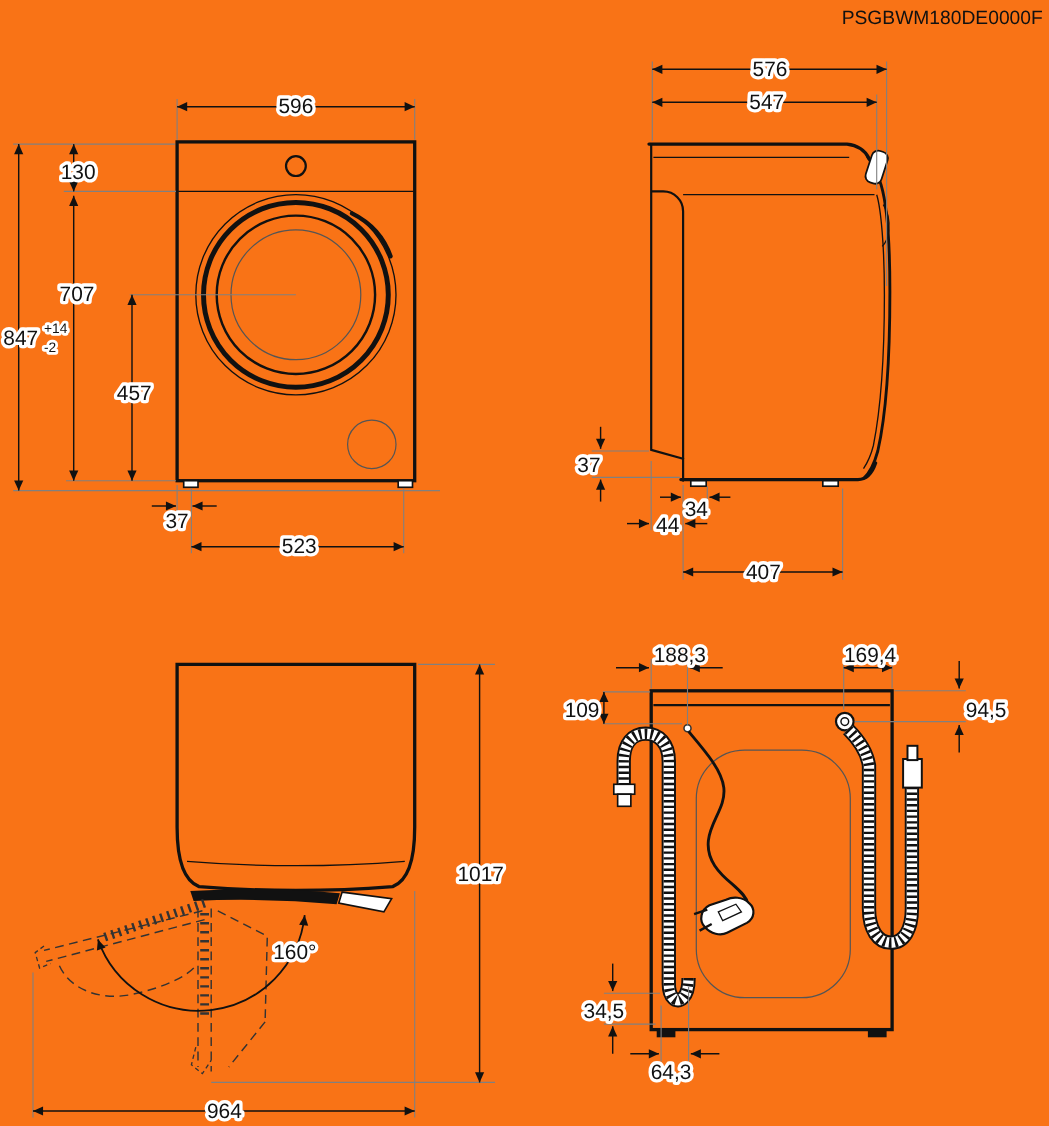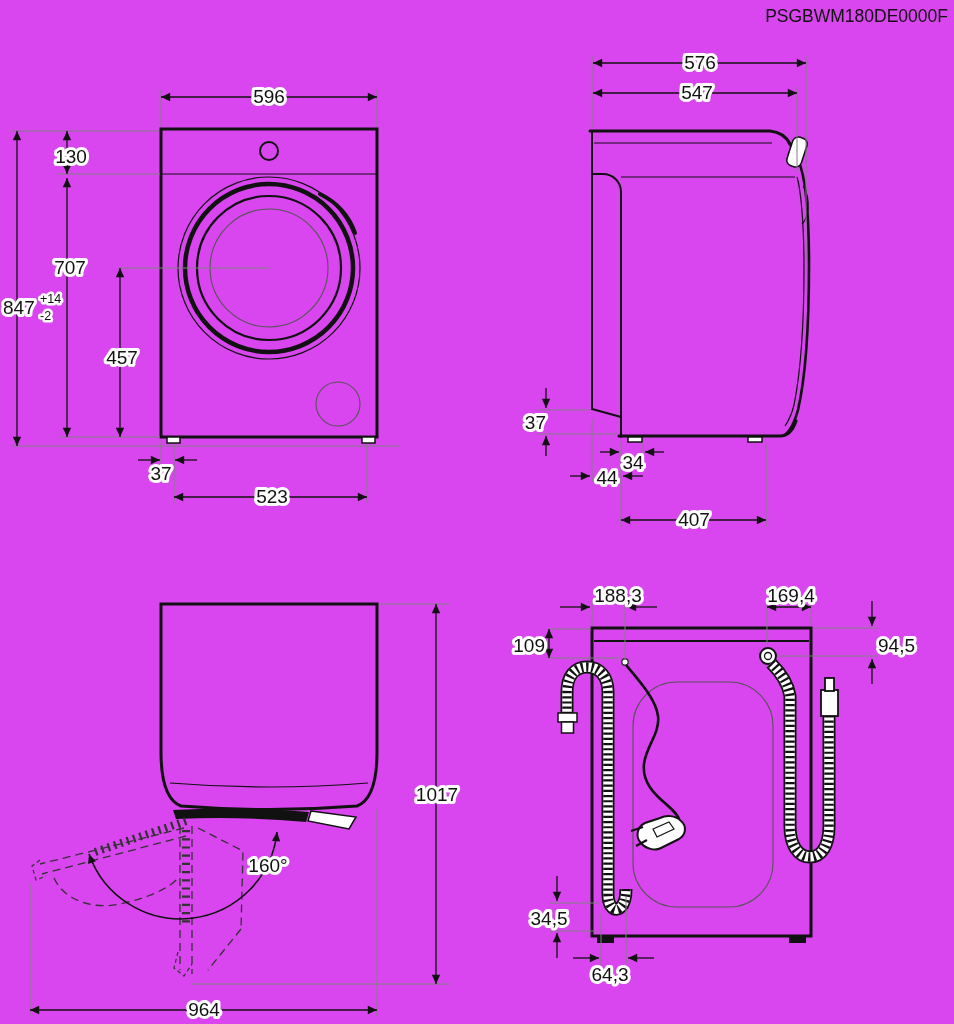--- a/index.html
+++ b/index.html
@@ -1,16 +1,16 @@
 <!DOCTYPE html>
 <html><head>
 <meta charset="utf-8">
 <style>
   html,body{margin:0;padding:0;background:#fff;}
-  .canvas{position:relative;width:954px;height:1024px;background:#d946ef;font-family:"Liberation Sans",sans-serif;}
+  .canvas{position:relative;width:954px;height:1024px;background:#f97316;font-family:"Liberation Sans",sans-serif;}
   svg{display:block;}
   
   .thick{stroke:#111;stroke-width:3;fill:none;stroke-linecap:round;}
   .med{stroke:#111;stroke-width:2;fill:none;stroke-linecap:round;}
   .med2{stroke:#111;stroke-width:2.6;fill:none;stroke-linecap:round;}
   .thin{stroke:#111;stroke-width:1.2;fill:none;}
   .thin-gray{stroke:#555;stroke-width:1.1;fill:none;}
   .ext{stroke:#808080;stroke-width:1;fill:none;}
   .dim{stroke:#111;stroke-width:1.3;fill:none;}
   .arc{stroke:#111;stroke-width:1.6;fill:none;}

